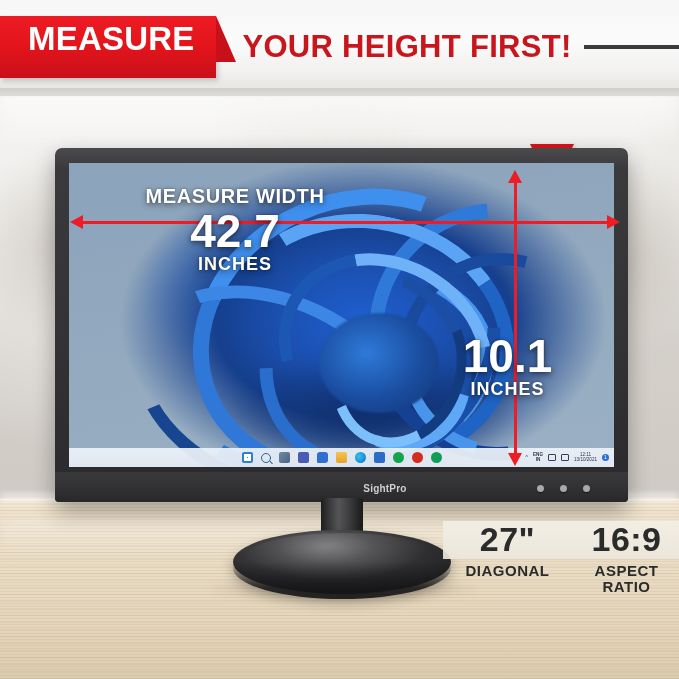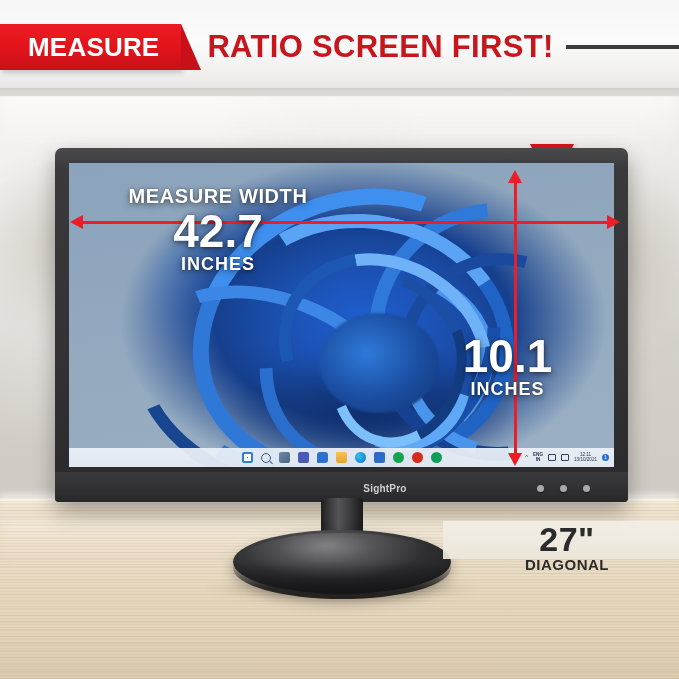--- a/index.html
+++ b/index.html
@@ -60,22 +60,22 @@
   }
   .header-row{
     position:absolute;left:0;top:24px;width:679px;height:46px;
     display:flex;align-items:center;
   }
   .measure-tag{
     position:relative;
     background:linear-gradient(180deg,#ed1c24 0%,#e4141b 48%,#c8101a 100%);
     color:#fff;
     height:46px;line-height:46px;
-    padding:0 22px 0 28px;
-    font-size:26px;font-weight:bold;letter-spacing:0.2px;
+    padding:0 22px 16px 28px;
+    font-size:33px;font-weight:bold;letter-spacing:0.2px;
     -webkit-font-smoothing:antialiased;
     box-shadow:2px 3px 5px rgba(0,0,0,0.18);
   }
   .measure-tag:after{
     content:"";position:absolute;right:-20px;top:0;
     width:0;height:0;
     border-top:46px solid transparent;
     border-left:20px solid #c8101a;
   }
   .headline-rest{
@@ -234,21 +234,21 @@
     border-left:7px solid transparent;border-right:7px solid transparent;border-bottom:13px solid #ee1c24;}
   .arrow-v .head-b{position:absolute;bottom:0;left:-5px;width:0;height:0;
     border-left:7px solid transparent;border-right:7px solid transparent;border-top:13px solid #ee1c24;}
 
   .label-block{position:absolute;text-align:center;color:#fff;
     text-shadow:0 2px 6px rgba(0,0,0,0.55), 0 0 2px rgba(0,0,0,0.4);}
   .label-block .cap{font-size:20px;font-weight:bold;letter-spacing:0.6px;}
   .label-block .num{font-size:46px;font-weight:bold;line-height:0.98;margin:1px 0 0;}
   .label-block .unit{font-size:18px;font-weight:bold;letter-spacing:1px;}
 
-  .width-label{left:108px;top:185px;width:220px;}
+  .width-label{left:125px;top:185px;width:220px;}
   .height-label{left:395px;top:333px;width:225px;}
 
   
   .neck{
     position:absolute;left:321px;top:498px;width:42px;height:62px;
     background:linear-gradient(90deg,#1e1e20 0%,#3c3c3f 22%,#555558 42%,#3a3a3d 70%,#191919 100%);
     border-radius:3px;
   }
   .base{
     position:absolute;left:233px;top:530px;width:218px;height:64px;
@@ -278,39 +278,39 @@
     position:absolute;left:443px;top:521px;width:236px;height:38px;
     background:linear-gradient(180deg,#f3efe6 0%,#ece7dc 100%);
     opacity:0.92;
   }
   .spec-wrap{
     position:absolute;left:455px;top:522px;width:224px;
     display:flex;gap:14px;color:#2b2b2b;text-align:center;
   }
   .spec{flex:1;}
   .spec .big{font-size:34px;font-weight:bold;line-height:1.02;letter-spacing:0.5px;}
-  .spec .sub{font-size:15px;font-weight:bold;letter-spacing:0.5px;line-height:1.1;margin-top:0;}
+  .spec .sub{font-size:15px;font-weight:bold;letter-spacing:0.5px;line-height:1.1;margin-top:6px;}
 </style>
 </head>
 <body>
 
 <div id="stage">
 
   <div class="bg-wall"></div>
   <div class="bg-wall-stripe"></div>
   <div class="bg-blob-a"></div>
   <div class="bg-blob-b"></div>
   <div class="bg-desk"></div>
   <div class="bg-desk-edge"></div>
   <div class="bg-desk-sheen"></div>
 
   <div class="header-band">
     <div class="header-row">
       <div class="measure-tag">MEASURE</div>
-      <div class="headline-rest">RATIO SCREEN FIRST!</div>
+      <div class="headline-rest">YOUR HEIGHT FIRST!</div>
       <div class="headline-rule"></div>
     </div>
   </div>
   <div class="header-shadow"></div>
 
   <div class="sub-pointer"></div>
 
   <div class="monitor-body">
     <div class="monitor-screen">
       <div class="wallpaper">
@@ -396,15 +396,22 @@
     <div class="num">10.1</div>
     <div class="unit">INCHES</div>
   </div>
 
   <div class="spec-strip"></div>
   <div class="spec-wrap">
     <div class="spec">
       <div class="big">27"</div>
       <div class="sub">DIAGONAL</div>
     </div>
+    <div class="spec">
+      <div class="big">16:9</div>
+      <div class="sub">
+        <span>ASPECT</span><br>
+        <span>RATIO</span>
+      </div>
+    </div>
   </div>
 
 </div>
 
 </body></html>

